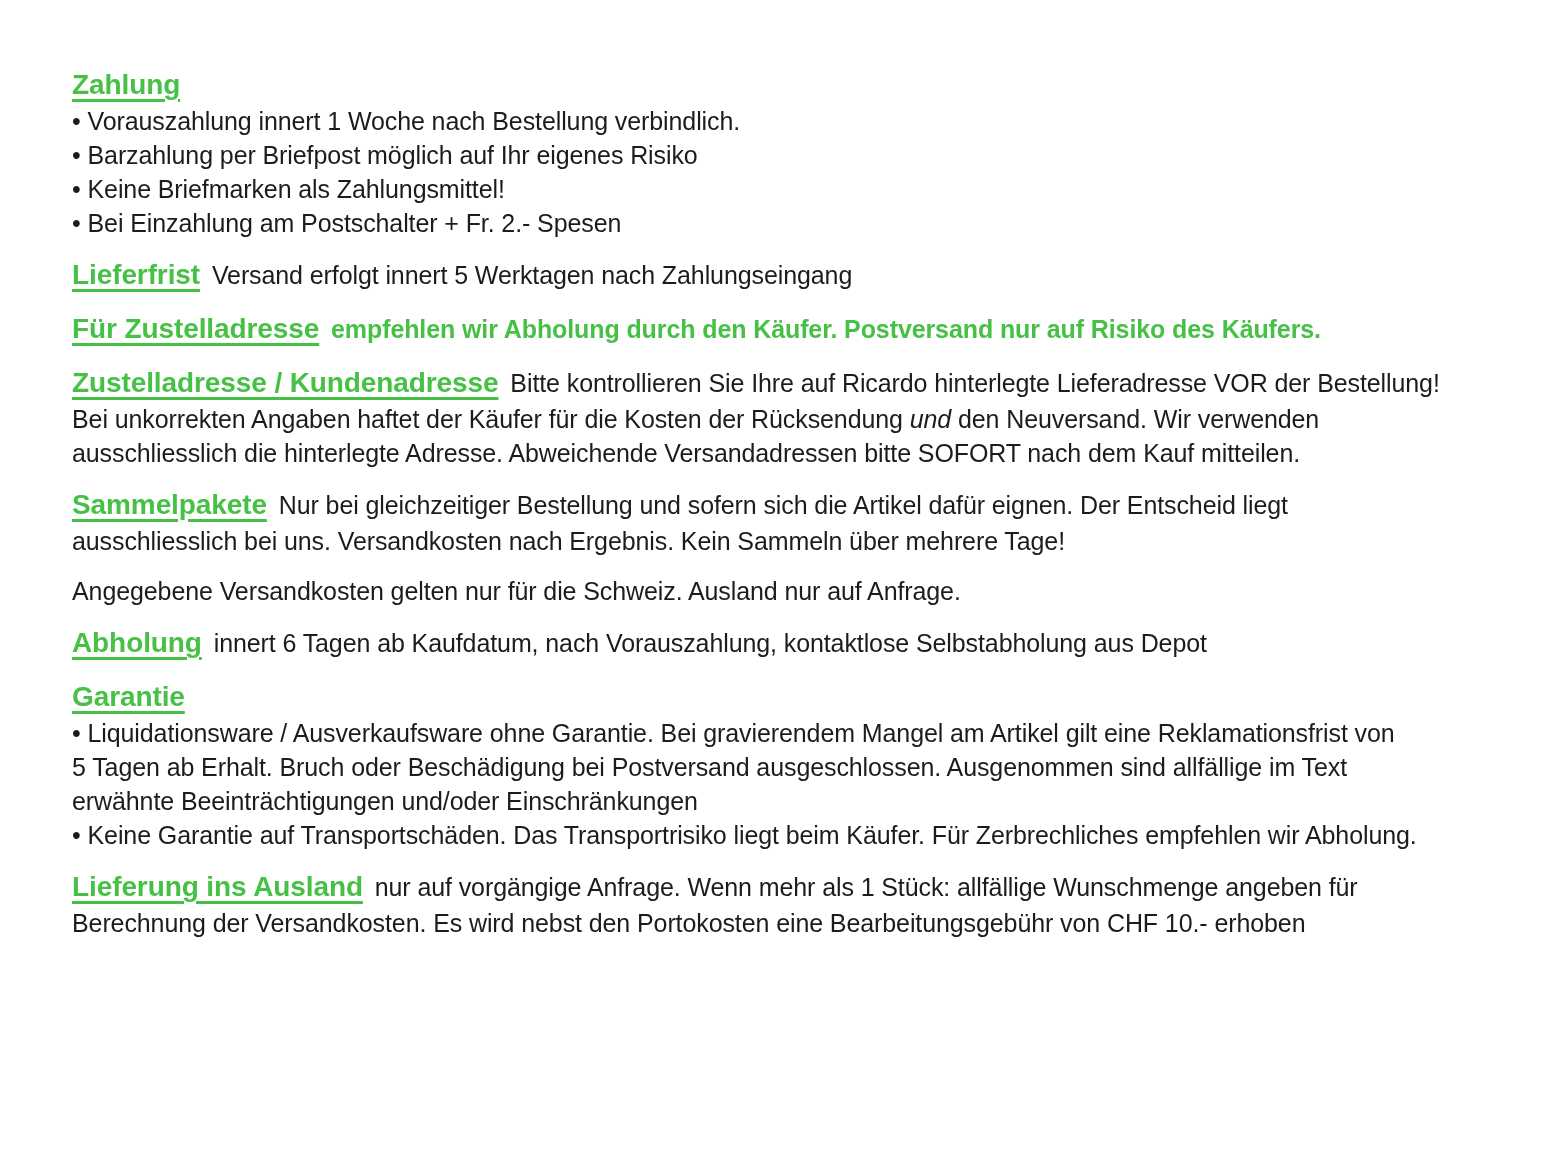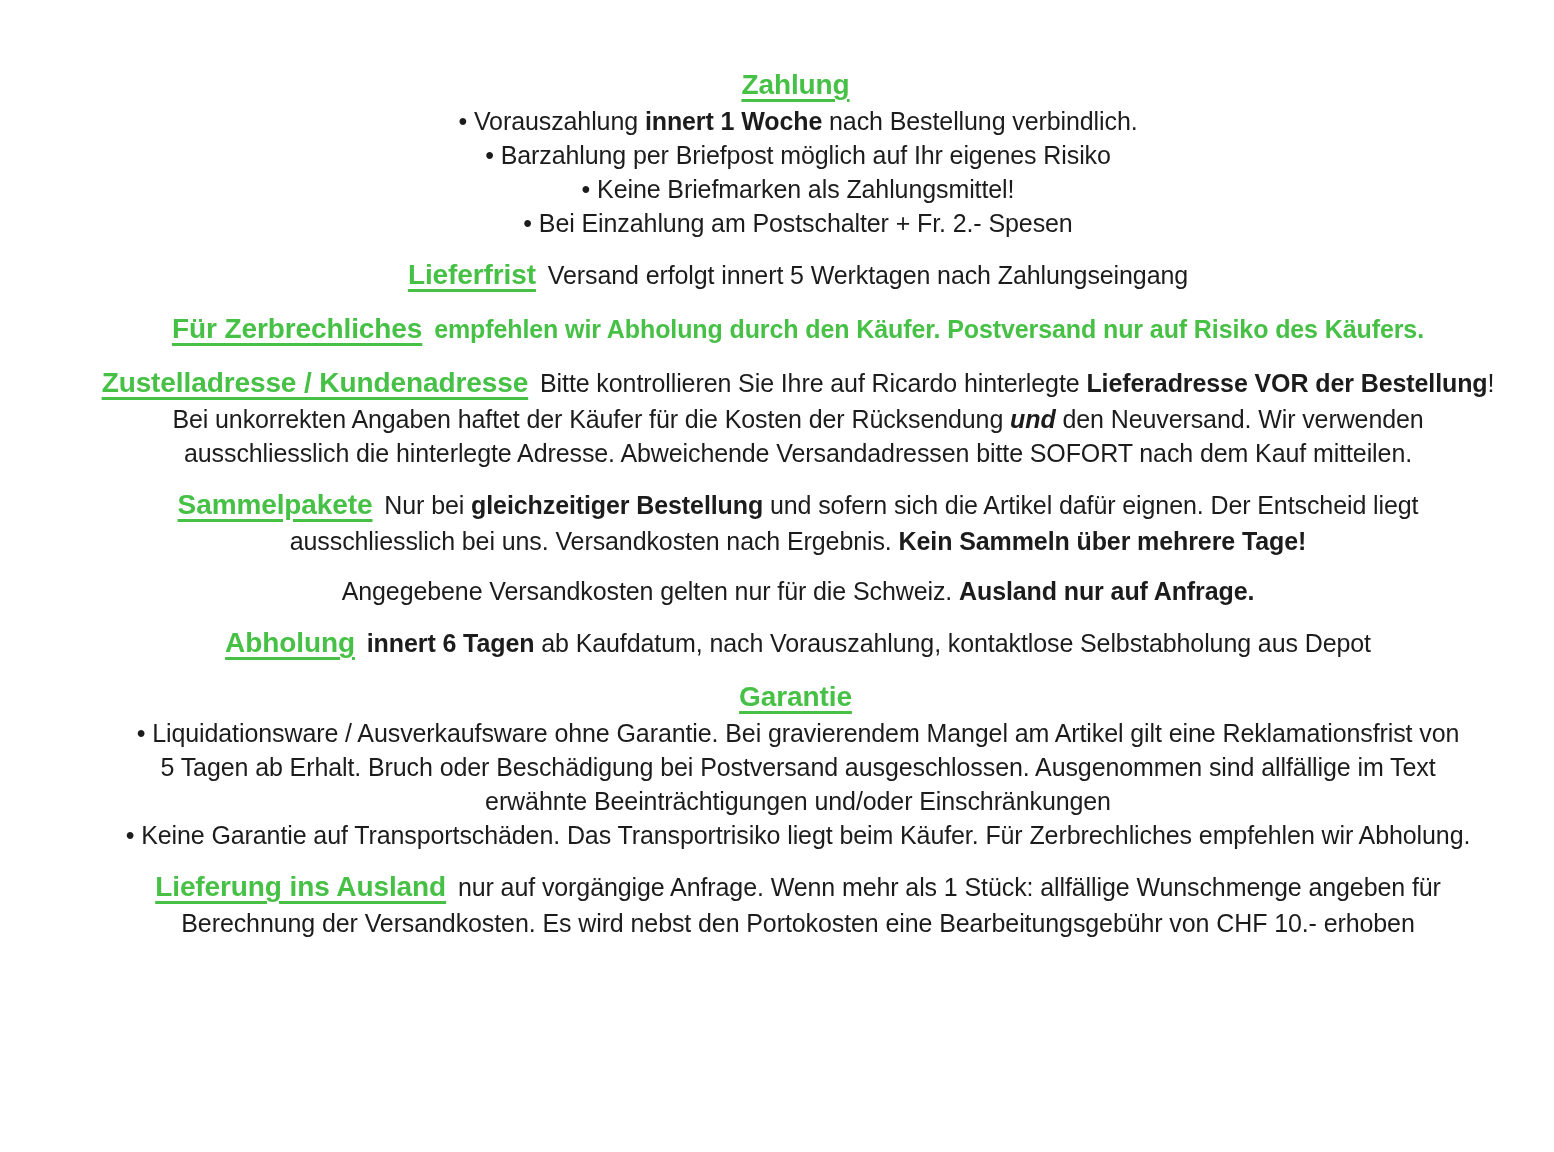--- a/index.html
+++ b/index.html
@@ -11,59 +11,59 @@
     width:1554px;height:1152px;
     background:#ffffff;
     overflow:hidden;
     font-family:"Liberation Sans", sans-serif;
     color:var(--ink);
     letter-spacing:-0.1px;
   }
   .doc{
     padding:66px 30px 0 72px;
   }
-  section{margin:0;padding:0;text-align:center;}
+  section{margin:0;padding:0;}
   section + section{margin-top:16px;}
   .line{
     white-space:nowrap;
     font-size:25px;
     line-height:34px;
   }
   .line.heading-line{line-height:38px;}
   
   .s-h{
     color:var(--green);
     font-weight:bold;
     font-size:28px;
     text-decoration:underline;
     text-decoration-thickness:3px;
     text-underline-offset:5px;
     margin-right:5px;
   }
   .s-gb{color:var(--green);font-weight:bold;}
-  .s-b{font-weight:bold;}
-  .s-bi{font-weight:bold;font-style:italic;}
+  .s-b{font-weight:normal;}
+  .s-bi{font-weight:normal;font-style:italic;}
   .s-r{}
 </style>
 </head>
 <body>
 
 <main class="doc">
     <section>
       <div class="line heading-line"><span class="s-h">Zahlung</span></div>
       <div class="line"><span class="s-r">• Vorauszahlung </span><span class="s-b">innert 1 Woche</span><span class="s-r"> nach Bestellung verbindlich.</span></div>
       <div class="line"><span class="s-r">• Barzahlung per Briefpost möglich auf Ihr eigenes Risiko</span></div>
       <div class="line"><span class="s-r">• Keine Briefmarken als Zahlungsmittel!</span></div>
       <div class="line"><span class="s-r">• Bei Einzahlung am Postschalter + Fr. 2.- Spesen</span></div>
     </section>
     <section>
       <div class="line heading-line"><span class="s-h">Lieferfrist</span><span class="s-r"> Versand erfolgt innert 5 Werktagen nach Zahlungseingang</span></div>
     </section>
     <section>
-      <div class="line heading-line"><span class="s-h">Für Zerbrechliches</span><span class="s-r"> </span><span class="s-gb">empfehlen wir Abholung durch den Käufer. Postversand nur auf Risiko des Käufers.</span></div>
+      <div class="line heading-line"><span class="s-h">Für Zustelladresse</span><span class="s-r"> </span><span class="s-gb">empfehlen wir Abholung durch den Käufer. Postversand nur auf Risiko des Käufers.</span></div>
     </section>
     <section>
       <div class="line heading-line"><span class="s-h">Zustelladresse / Kundenadresse</span><span class="s-r"> Bitte kontrollieren Sie Ihre auf Ricardo hinterlegte </span><span class="s-b">Lieferadresse VOR der Bestellung</span><span class="s-r">!</span></div>
       <div class="line"><span class="s-r">Bei unkorrekten Angaben haftet der Käufer für die Kosten der Rücksendung </span><span class="s-bi">und</span><span class="s-r"> den Neuversand. Wir verwenden</span></div>
       <div class="line"><span class="s-r">ausschliesslich die hinterlegte Adresse. Abweichende Versandadressen bitte SOFORT nach dem Kauf mitteilen.</span></div>
     </section>
     <section>
       <div class="line heading-line"><span class="s-h">Sammelpakete</span><span class="s-r"> Nur bei </span><span class="s-b">gleichzeitiger Bestellung</span><span class="s-r"> und sofern sich die Artikel dafür eignen. Der Entscheid liegt</span></div>
       <div class="line"><span class="s-r">ausschliesslich bei uns. Versandkosten nach Ergebnis. </span><span class="s-b">Kein Sammeln über mehrere Tage!</span></div>
     </section>

